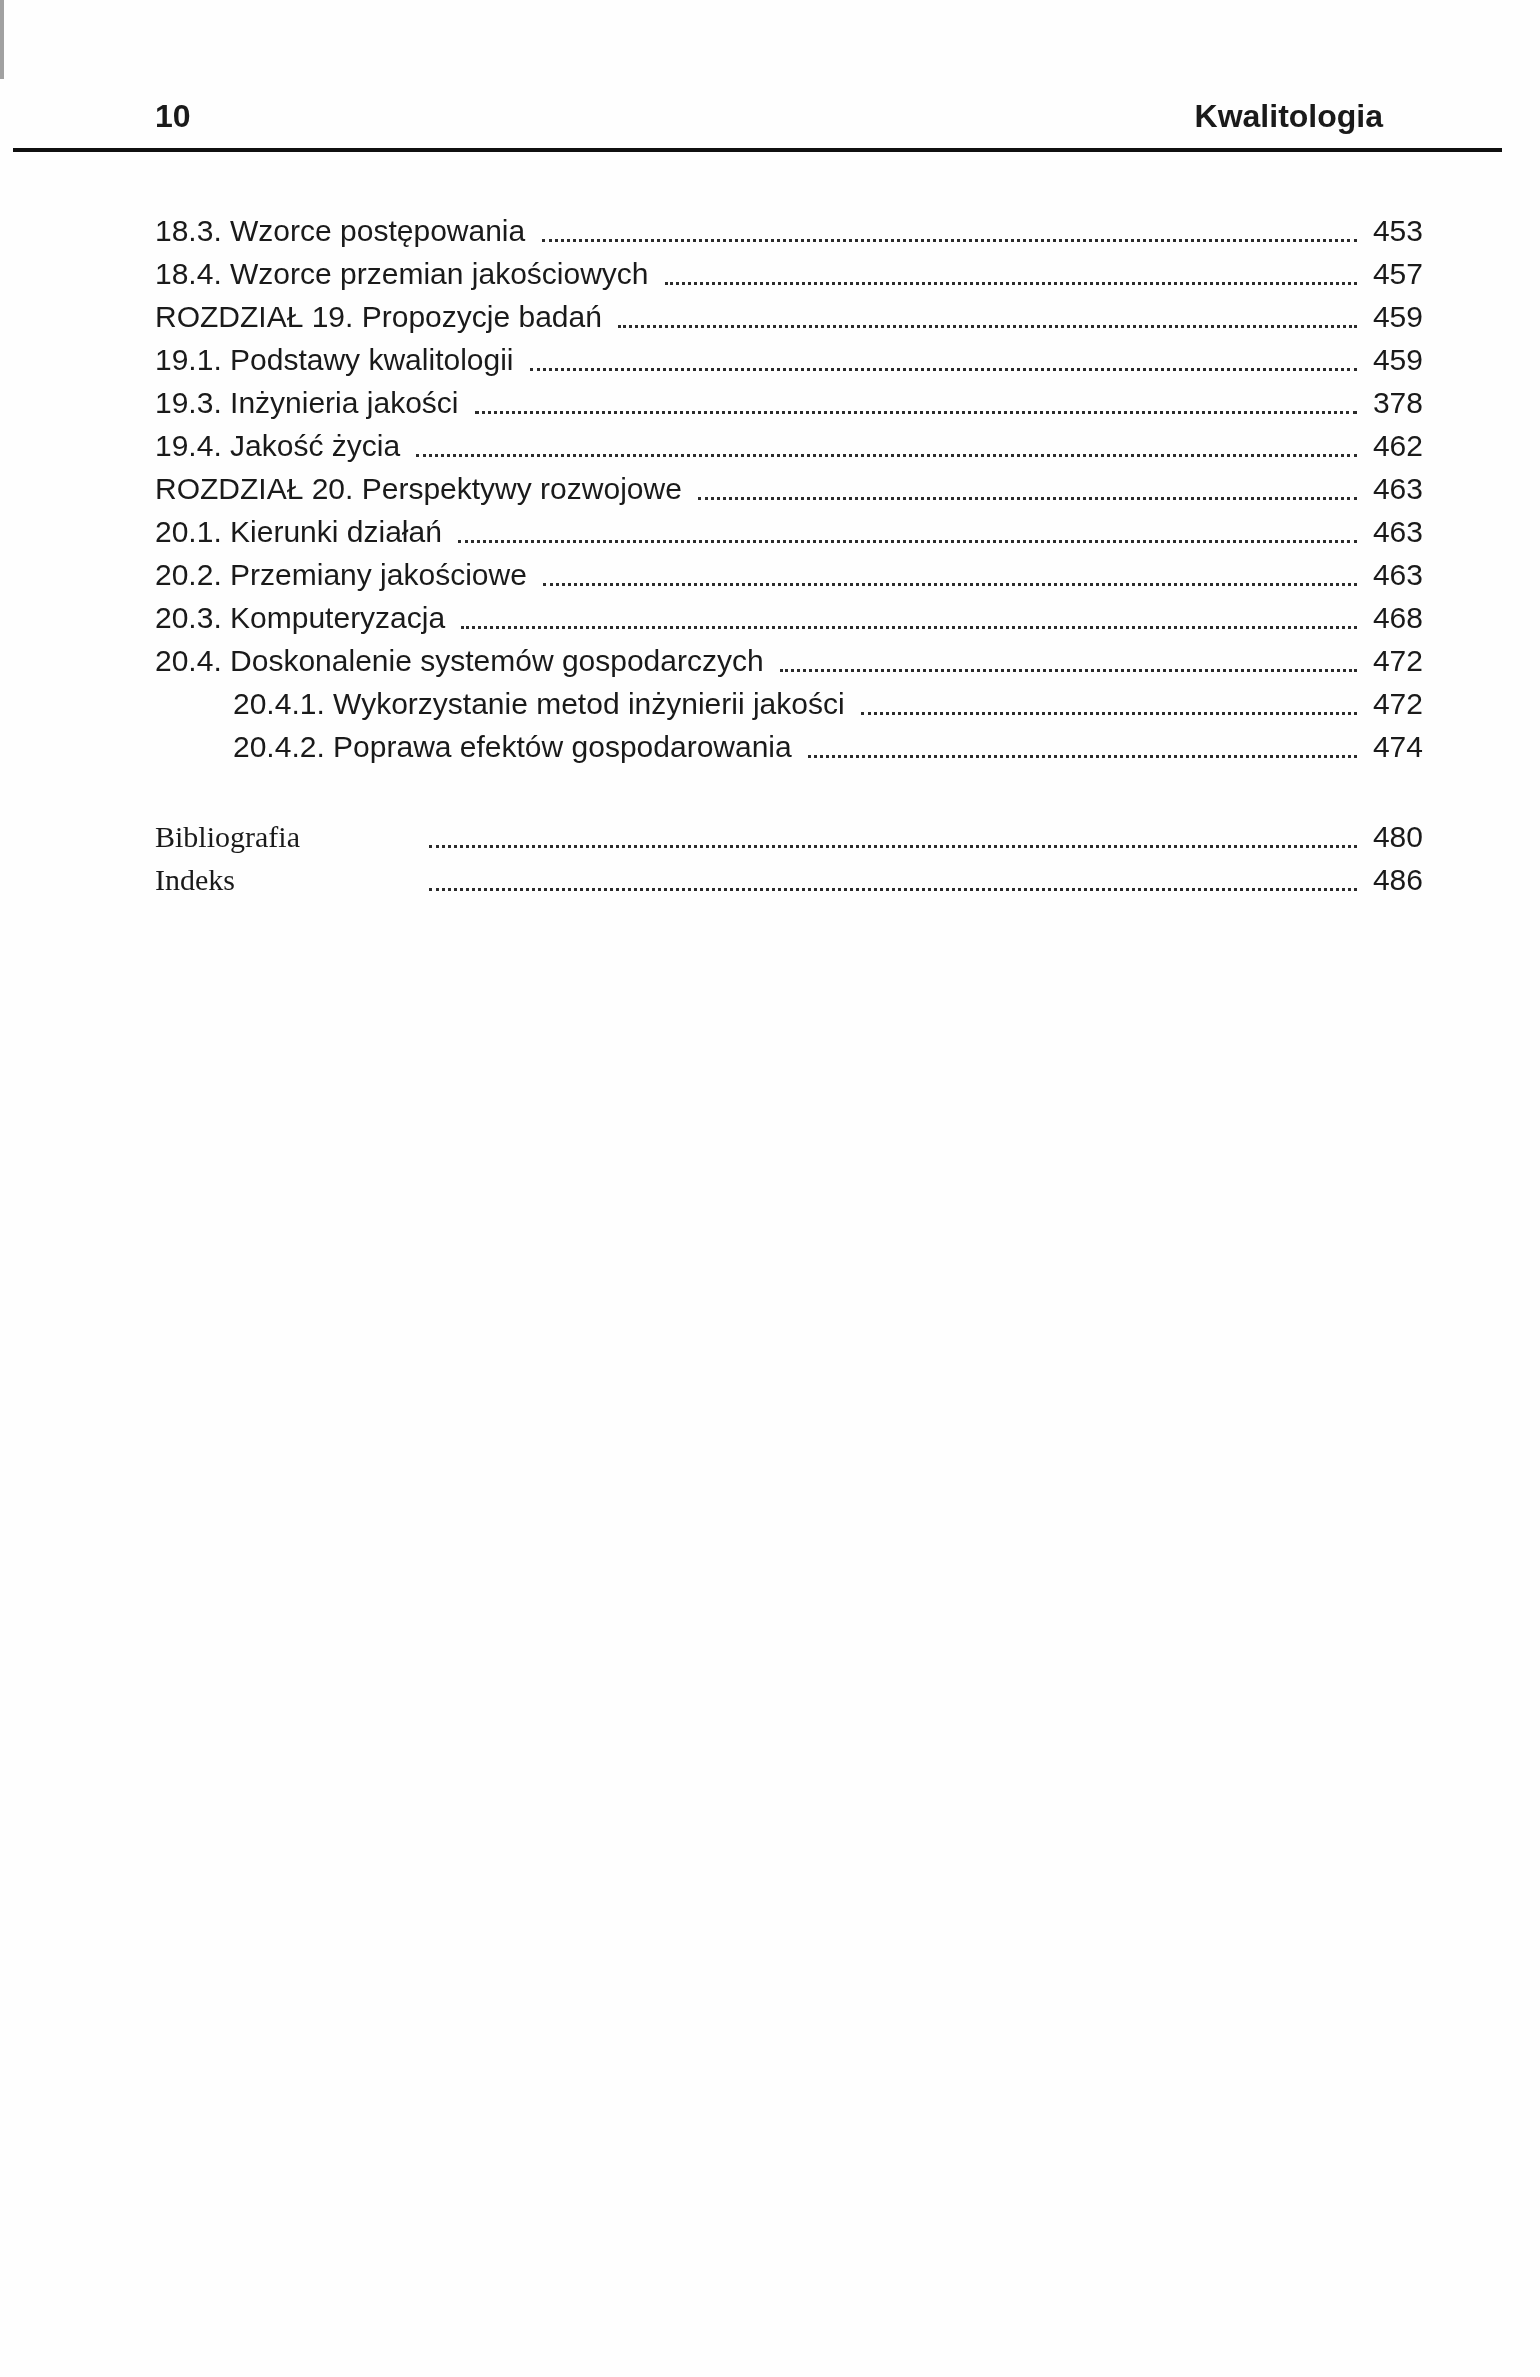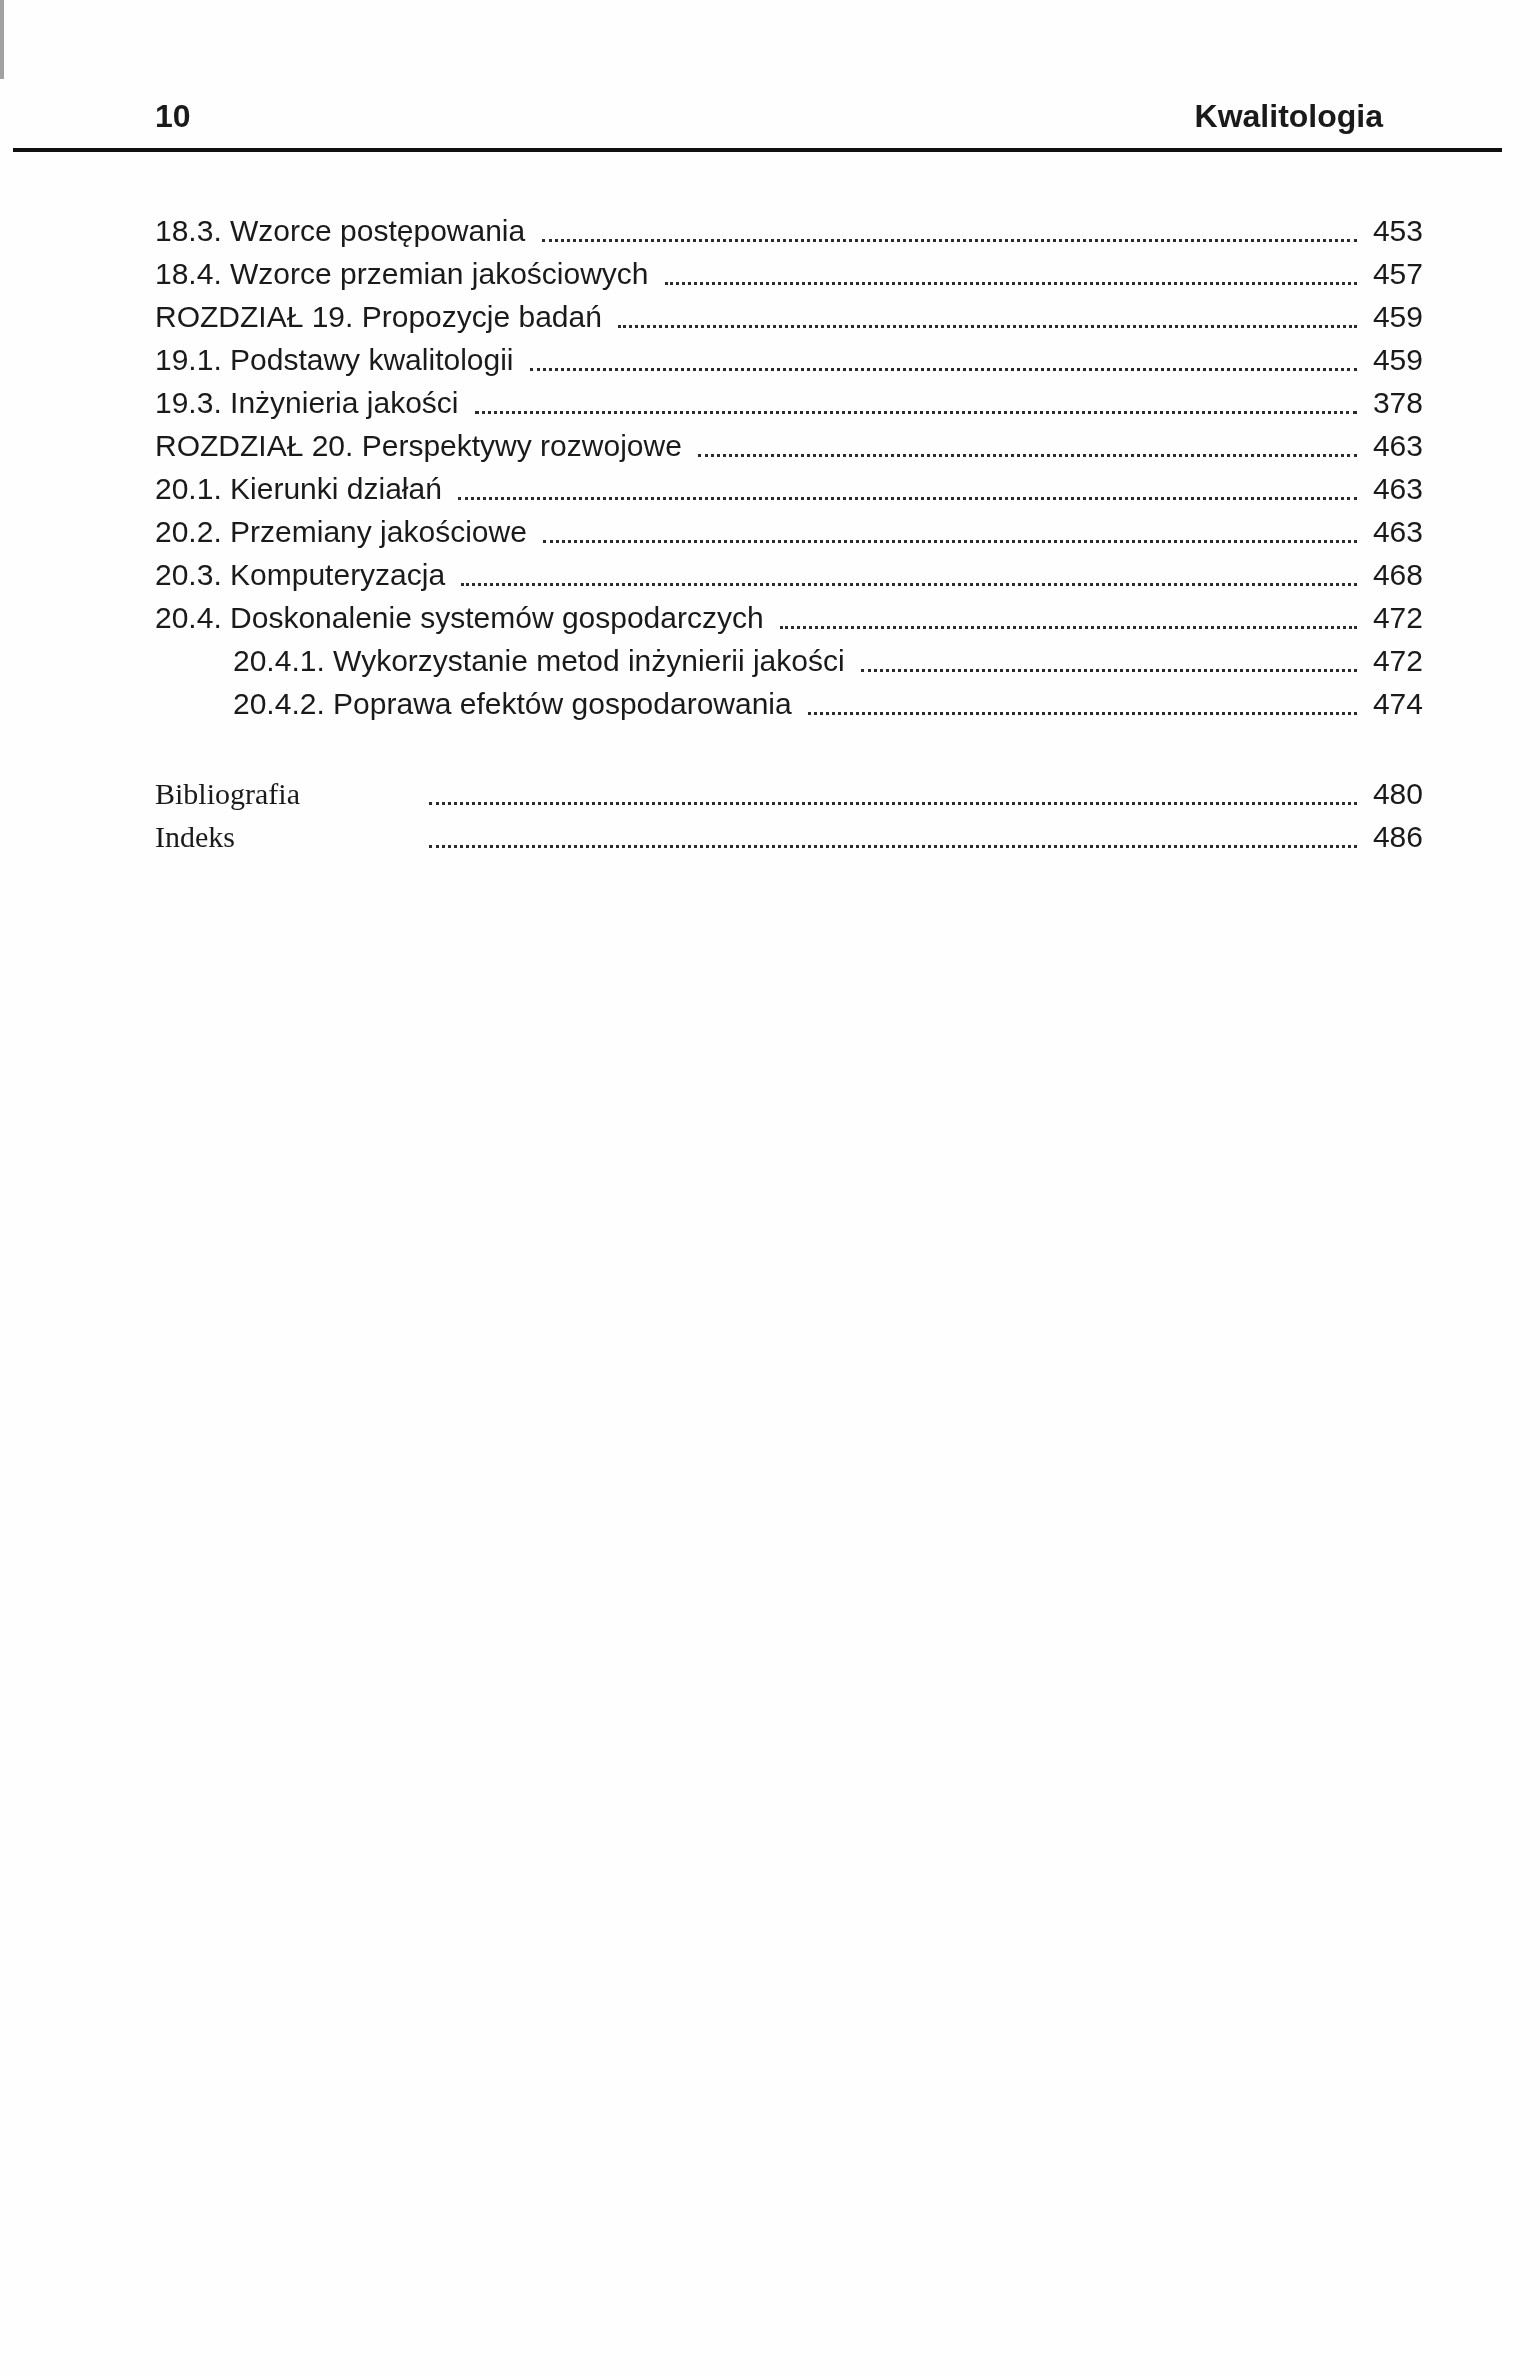--- a/index.html
+++ b/index.html
@@ -103,20 +103,25 @@
           <span class="toc-label">19.1. Podstawy kwalitologii</span>
           <span class="dots"></span>
           <span class="toc-page">459</span>
         </div>
         <div class="toc-row">
           <span class="toc-label">19.3. Inżynieria jakości</span>
           <span class="dots"></span>
           <span class="toc-page">378</span>
         </div>
         <div class="toc-row">
+          <span class="toc-label">19.4. Jakość życia</span>
+          <span class="dots"></span>
+          <span class="toc-page">462</span>
+        </div>
+        <div class="toc-row">
           <span class="toc-label">ROZDZIAŁ 20. Perspektywy rozwojowe</span>
           <span class="dots"></span>
           <span class="toc-page">463</span>
         </div>
         <div class="toc-row">
           <span class="toc-label">20.1. Kierunki działań</span>
           <span class="dots"></span>
           <span class="toc-page">463</span>
         </div>
         <div class="toc-row">

